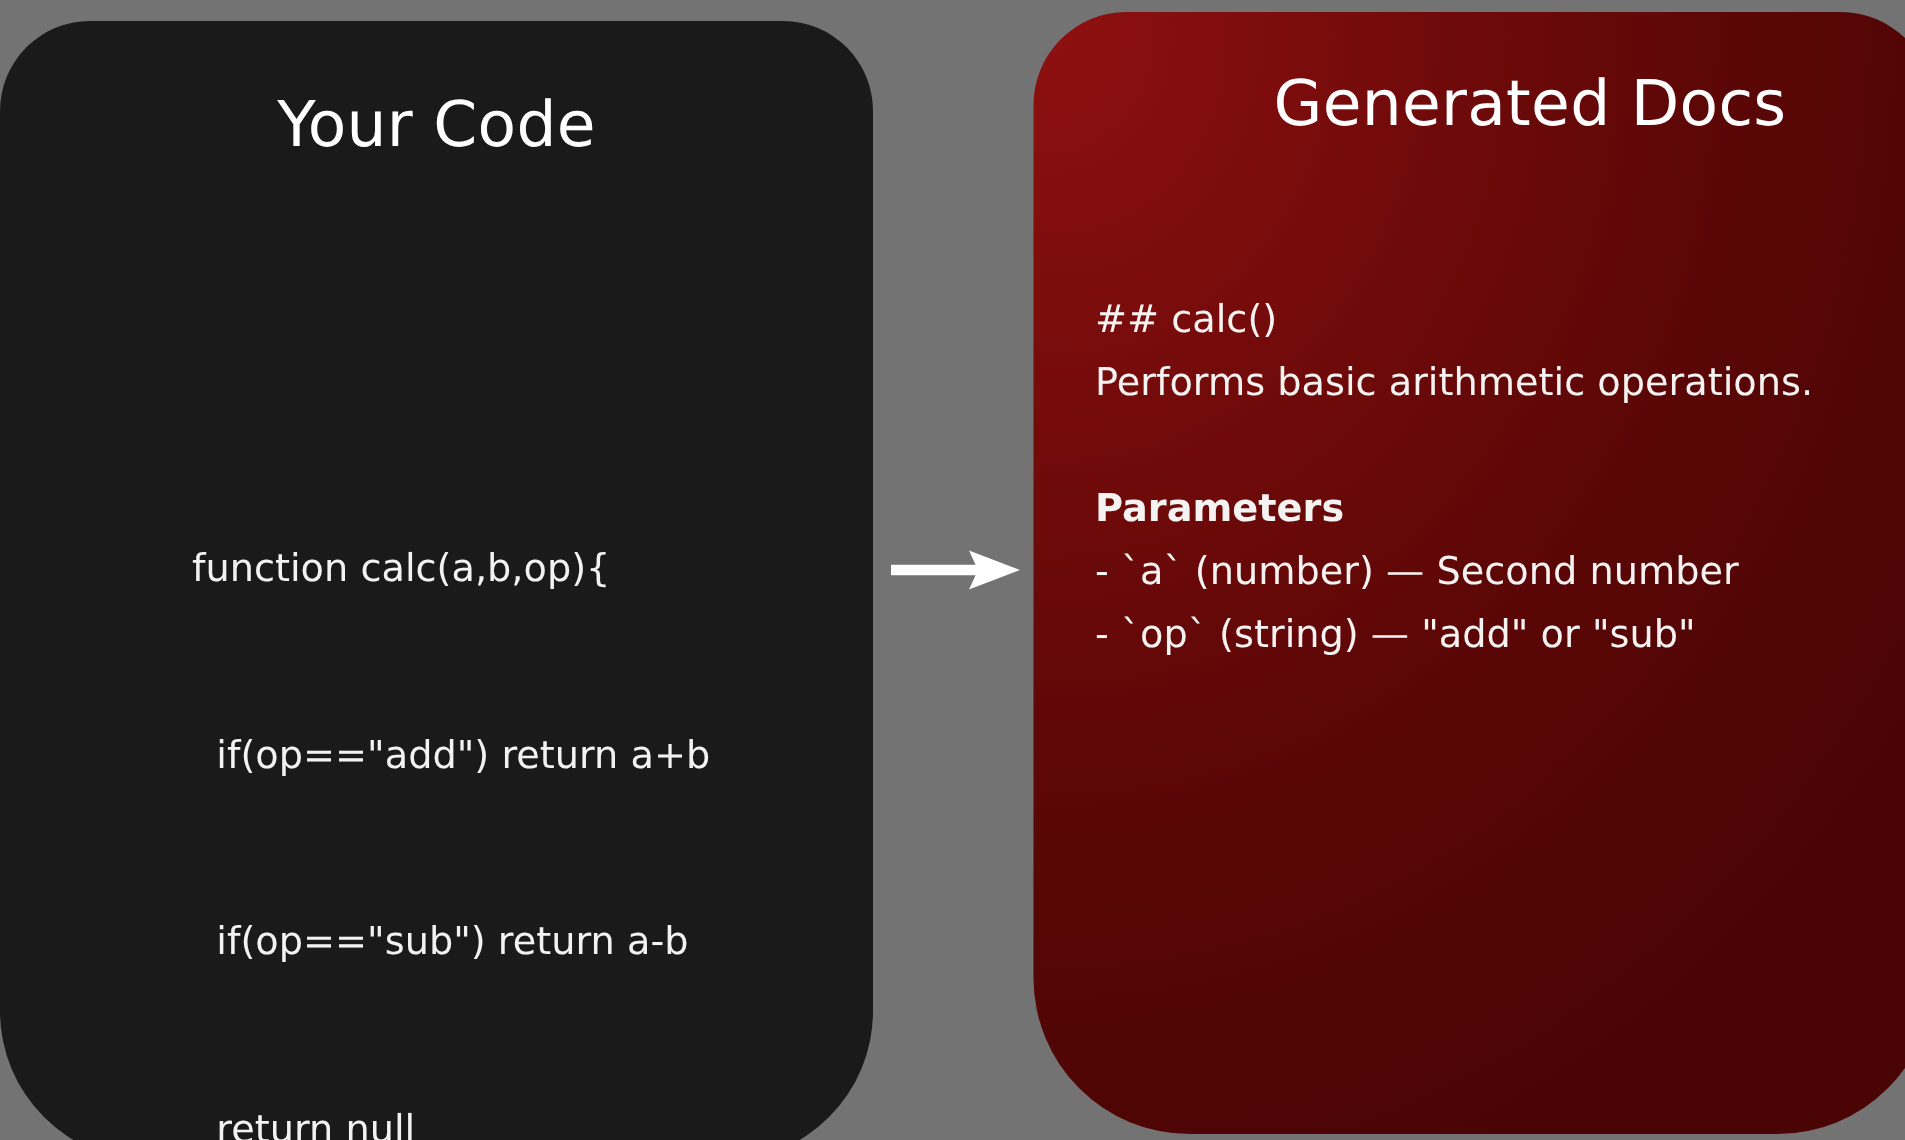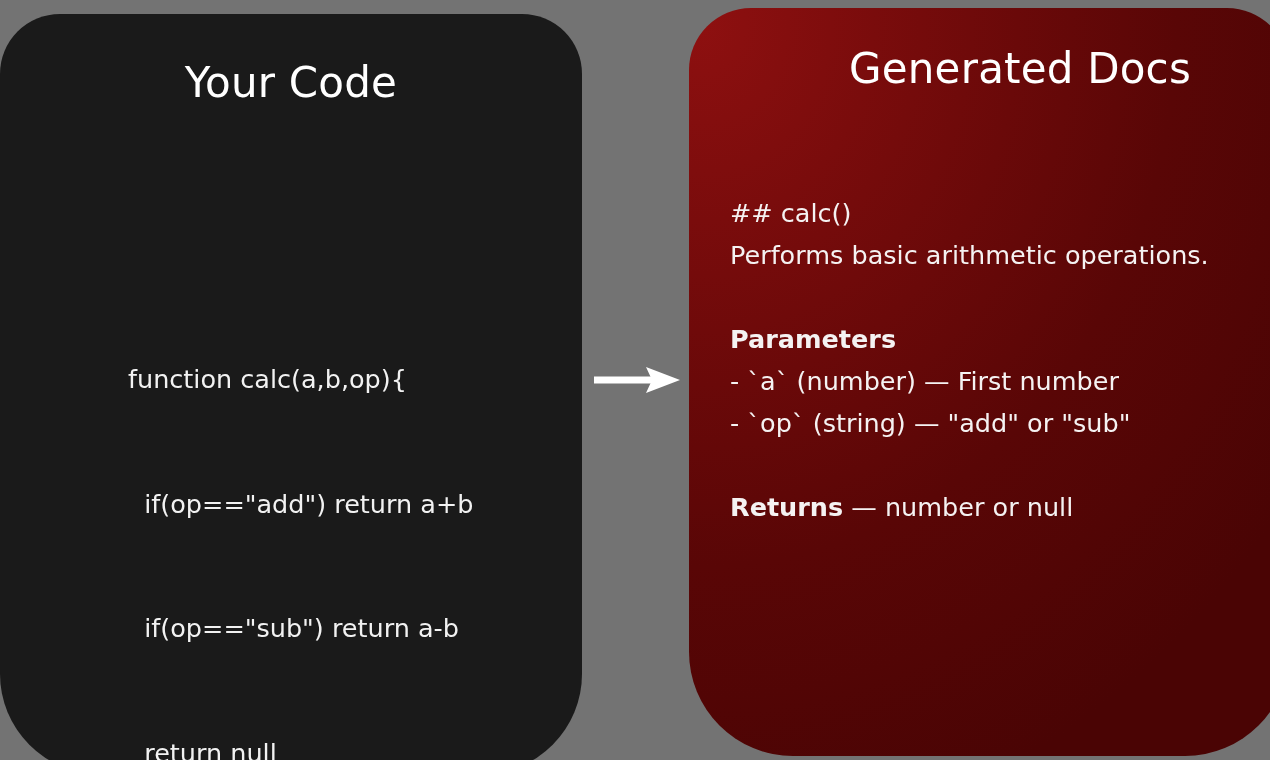--- a/index.html
+++ b/index.html
@@ -177,21 +177,20 @@
     </svg>
   </div>
 
   <div class="panel-right">
     <div class="title-right">Generated Docs</div>
     <div class="docs">
       <span class="ln">## calc()</span>
       <span class="ln">Performs basic arithmetic operations.</span>
       <span class="spacer"></span>
       <span class="ln bold">Parameters</span>
-      <span class="ln">- `a` (number) — First number</span>
+      <span class="ln">- `a` (number) — Second number</span>
       <span class="ln">- `op` (string) — "add" or "sub"</span>
       <span class="spacer"></span>
-      <span class="ln"><span class="bold">Returns</span><span> — number or null</span></span>
     </div>
   </div>
 
 
 </div>
 
 </body></html>

